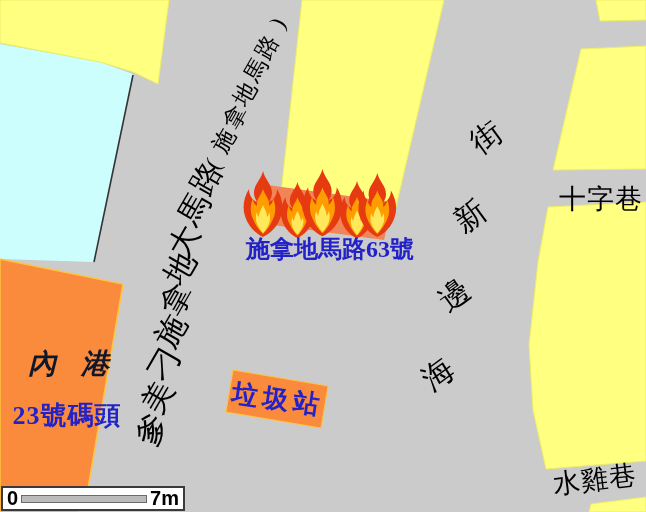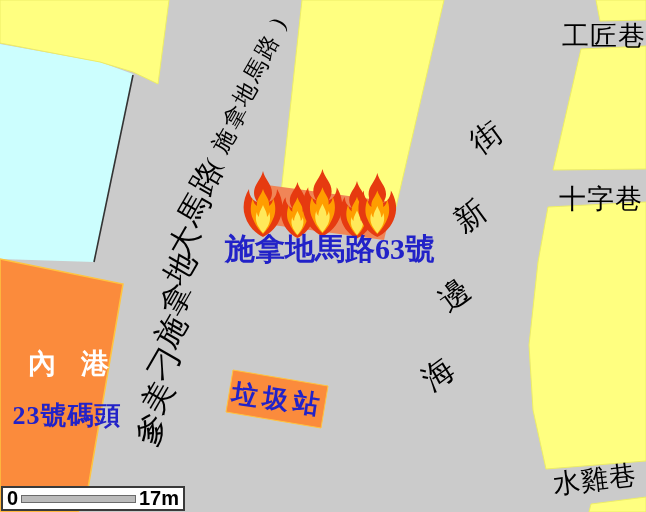--- a/index.html
+++ b/index.html
@@ -7,21 +7,21 @@
     position:relative;width:646px;height:512px;overflow:hidden;
     font-family:"Liberation Serif","DejaVu Serif",serif;
   }
   .map svg.base{position:absolute;left:0;top:0;}
   .label{
     position:absolute;transform:translate(-50%,-50%);
     white-space:nowrap;line-height:1;user-select:none;
   }
   .blue{color:#2222C8;font-weight:bold;}
   .black{color:#000;}
-  .incident-title{font-size:30px;letter-spacing:0px;}
+  .incident-title{font-size:24px;letter-spacing:0px;}
   .incident-sub{font-size:22px;}
   .pier1{font-size:28px;letter-spacing:9px;}
   .pier2{font-size:26px;letter-spacing:1px;margin-top:16px;}
   .trash{font-size:26px;letter-spacing:5px;transform:translate(-50%,-50%) rotate(8deg);}
   .alley{font-size:27px;letter-spacing:1px;}
   .alley-rot{transform:translate(-50%,-50%) rotate(-7deg);}
   .street-char{
     position:absolute;transform:translate(-50%,-50%) rotate(var(--rot));
     color:#000;line-height:1;user-select:none;
     font-family:"Liberation Serif","DejaVu Serif",serif;
@@ -108,28 +108,27 @@
       <span class="street-char" style="left: 267px; top: 46.5px; font-size: 23px; --rot: -60deg;">路</span>
       <span class="street-char" style="left: 277.8px; top: 23px; font-size: 23px; --rot: -60deg;">)</span>
       <span class="street-char" style="left: 438px; top: 374px; font-size: 31px; --rot: -36deg;">海</span>
       <span class="street-char" style="left: 454px; top: 295px; font-size: 31px; --rot: -36deg;">邊</span>
       <span class="street-char" style="left: 470px; top: 216px; font-size: 31px; --rot: -36deg;">新</span>
       <span class="street-char" style="left: 486px; top: 137px; font-size: 31px; --rot: -36deg;">街</span>
     </div>
 
   <div class="label blue incident-title" style="left: 330px; top: 249px; color: rgb(34, 34, 200);">施拿地馬路63號</div>
 
-  <div class="label blue pier1" style="left: 73px; top: 364px; color: #ffffff;">內 港</div>
+  <div class="label blue pier1" style="left: 73px; top: 364px; color: #0f172a; font-style: italic;">內 港</div>
   <div class="label blue pier2" style="left: 67px; top: 400px; color: rgb(34, 34, 200);">23號碼頭</div>
 
   <div class="label blue trash" style="left: 278px; top: 400px; color: rgb(34, 34, 200);">垃圾站</div>
 
-  <div class="label black alley" style="left:604px;top:36px;">工匠巷</div>
   <div class="label black alley" style="left:601px;top:199px;">十字巷</div>
   <div class="label black alley alley-rot" style="left:595px;top:480px;">水雞巷</div>
 
   <div class="scalebar">
     <span>0</span>
     <span class="bar"></span>
-    <span>17m</span>
+    <span>7m</span>
   </div>
 
 </div>
 
 </body></html>

